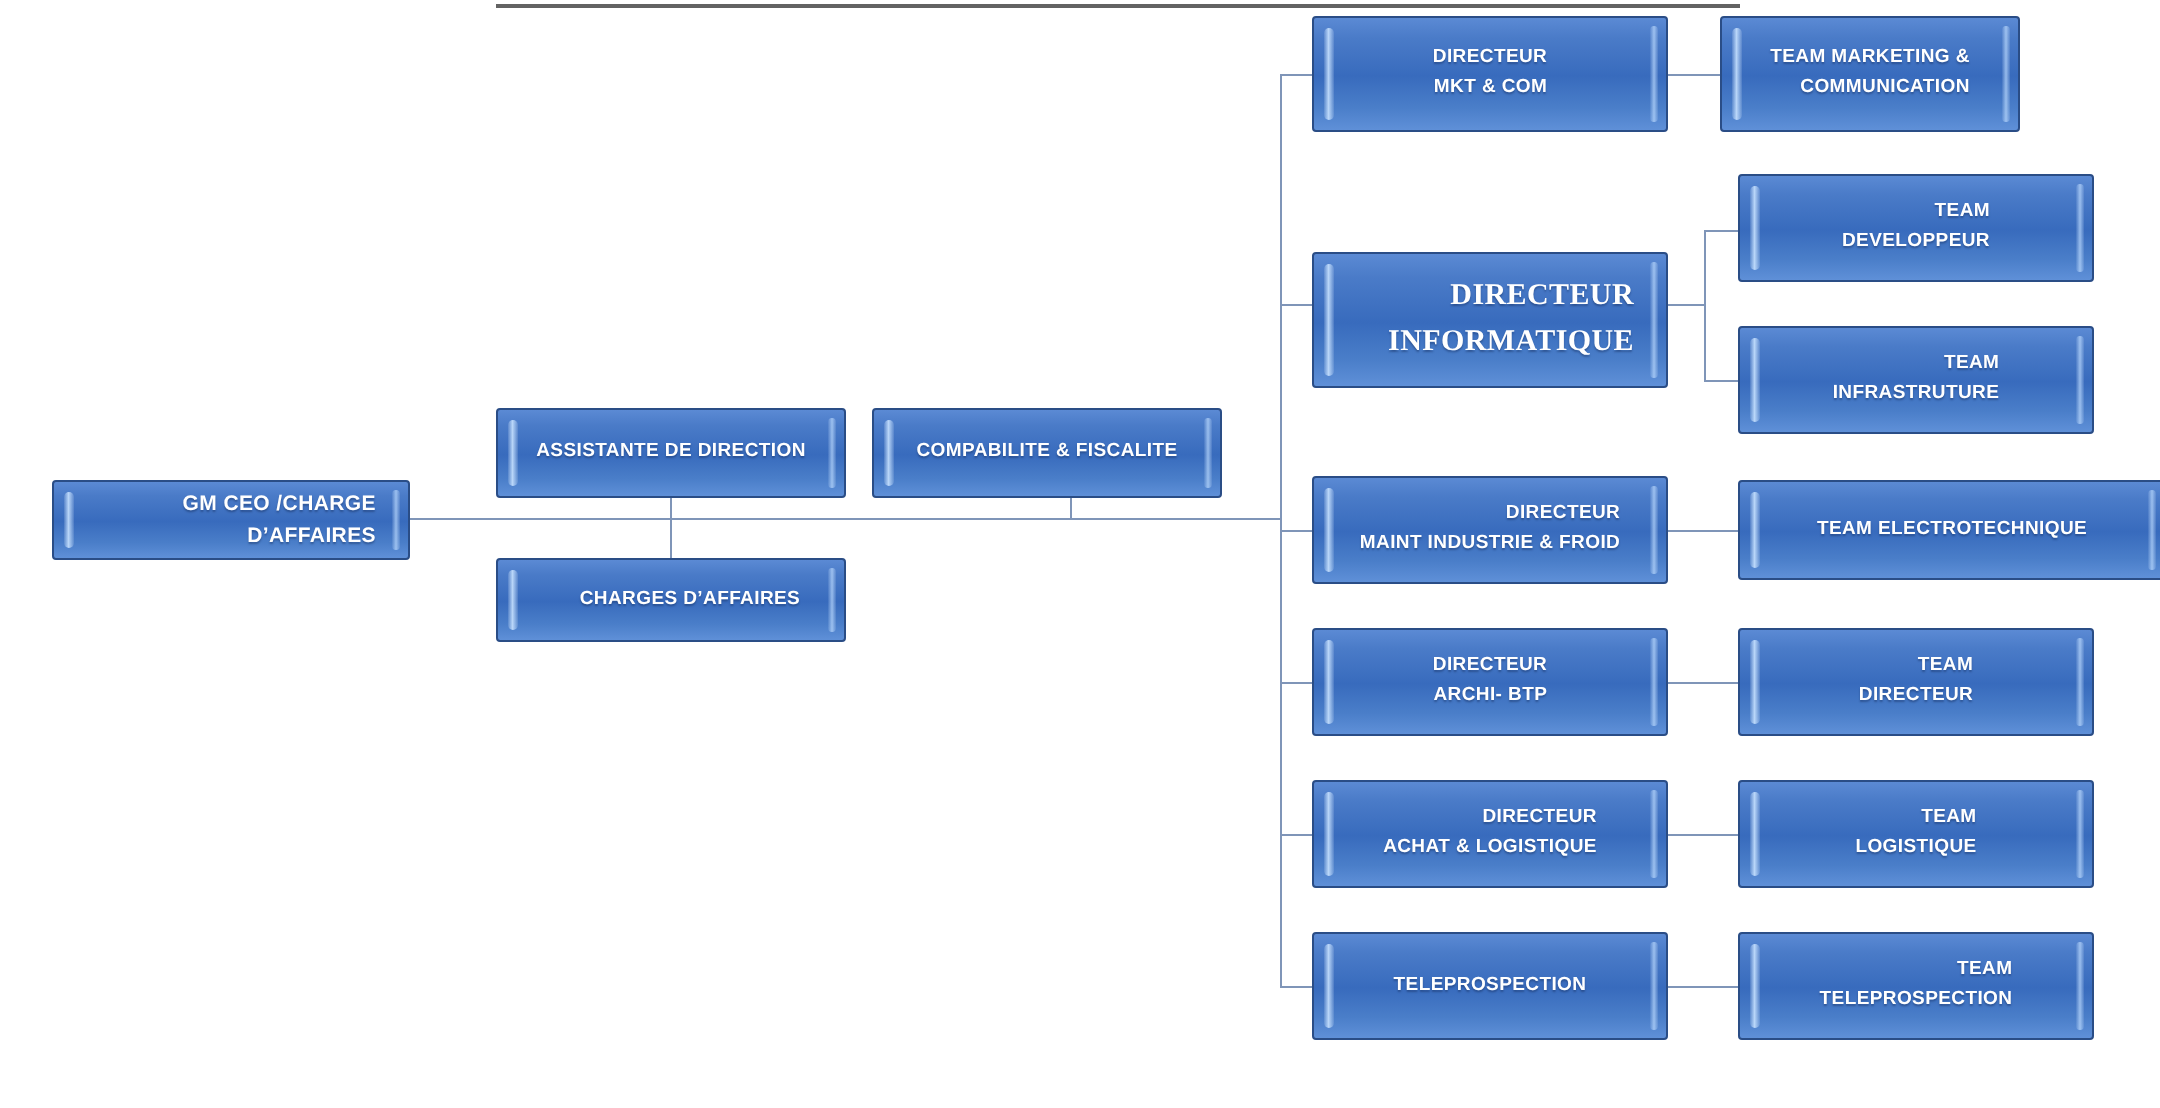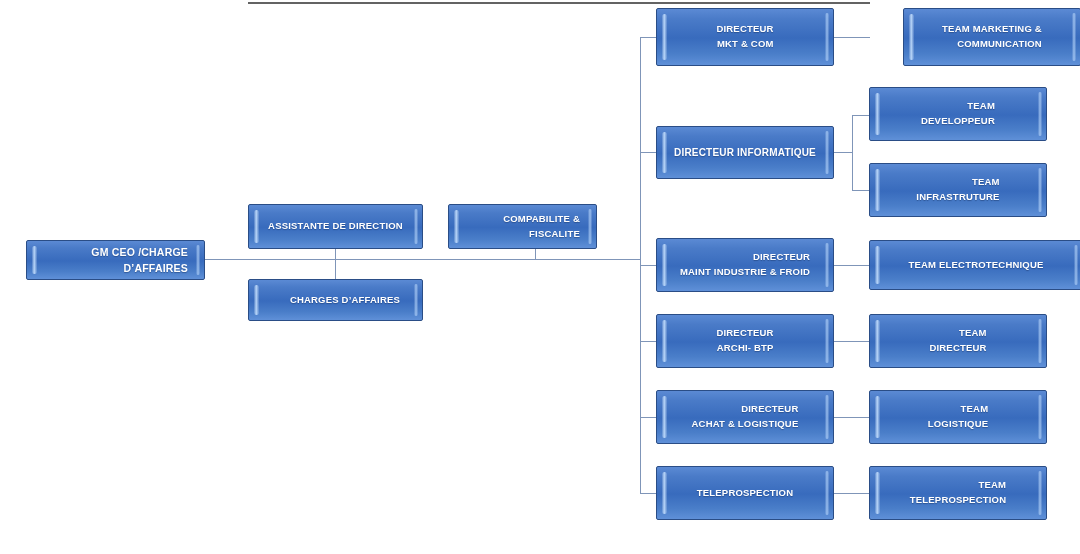--- a/index.html
+++ b/index.html
@@ -134,49 +134,49 @@
   </div>
 
   <div class="node" style="left:248px; top:204px; width:175px; height:45px; font-size:9.5px;">
     <span class="label"><span class="ln">ASSISTANTE DE DIRECTION</span></span>
   </div>
 
   <div class="node" style="left:248px; top:279px; width:175px; height:42px; font-size:9.5px;padding-left:19px;">
     <span class="label"><span class="ln">CHARGES D’AFFAIRES</span></span>
   </div>
 
-  <div class="node" style="left:448px; top:204px; width:149px; height:45px; font-size:9.5px;">
+  <div class="node" style="left:436px; top:204px; width:175px; height:45px; font-size:9.5px;">
     <span class="label"><span class="ln">COMPABILITE &amp; FISCALITE</span></span>
   </div>
 
   <div class="node" style="left:656px; top:8px; width:178px; height:58px; font-size:9.5px;">
     <span class="label"><span class="ln">DIRECTEUR</span><span class="ln">MKT &amp; COM</span></span>
   </div>
 
-  <div class="node" style="left:656px; top:126px; width:178px; height:53px; font-size:10px;">
+  <div class="node" style="left:656px; top:126px; width:178px; height:68px; font-size:15px;font-family:Liberation Serif, serif;">
     <span class="label"><span class="ln">DIRECTEUR INFORMATIQUE</span></span>
   </div>
 
   <div class="node" style="left:656px; top:238px; width:178px; height:54px; font-size:9.5px;">
     <span class="label"><span class="ln">DIRECTEUR</span><span class="ln">MAINT INDUSTRIE &amp; FROID</span></span>
   </div>
 
   <div class="node" style="left:656px; top:314px; width:178px; height:54px; font-size:9.5px;">
     <span class="label"><span class="ln">DIRECTEUR</span><span class="ln">ARCHI- BTP</span></span>
   </div>
 
   <div class="node" style="left:656px; top:390px; width:178px; height:54px; font-size:9.5px;">
     <span class="label"><span class="ln">DIRECTEUR</span><span class="ln">ACHAT &amp; LOGISTIQUE</span></span>
   </div>
 
   <div class="node" style="left:656px; top:466px; width:178px; height:54px; font-size:9.5px;">
     <span class="label"><span class="ln">TELEPROSPECTION</span></span>
   </div>
 
-  <div class="node" style="left:903px; top:8px; width:178px; height:58px; font-size:9.5px;">
+  <div class="node" style="left:860px; top:8px; width:150px; height:58px; font-size:9.5px;">
     <span class="label"><span class="ln">TEAM MARKETING &amp;</span><span class="ln">COMMUNICATION</span></span>
   </div>
 
   <div class="node" style="left:869px; top:87px; width:178px; height:54px; font-size:9.5px;">
     <span class="label"><span class="ln">TEAM</span><span class="ln">DEVELOPPEUR</span></span>
   </div>
 
   <div class="node" style="left:869px; top:163px; width:178px; height:54px; font-size:9.5px;">
     <span class="label"><span class="ln">TEAM</span><span class="ln">INFRASTRUTURE</span></span>
   </div>

